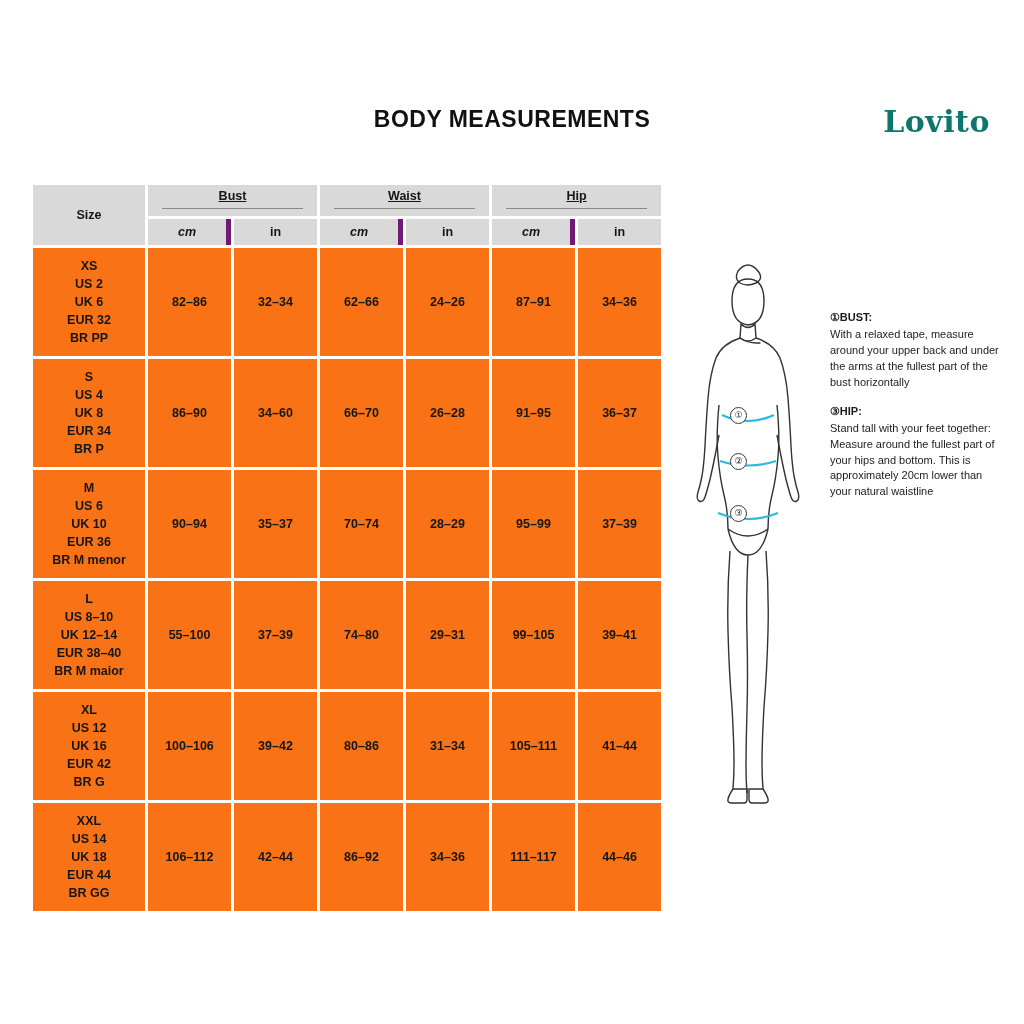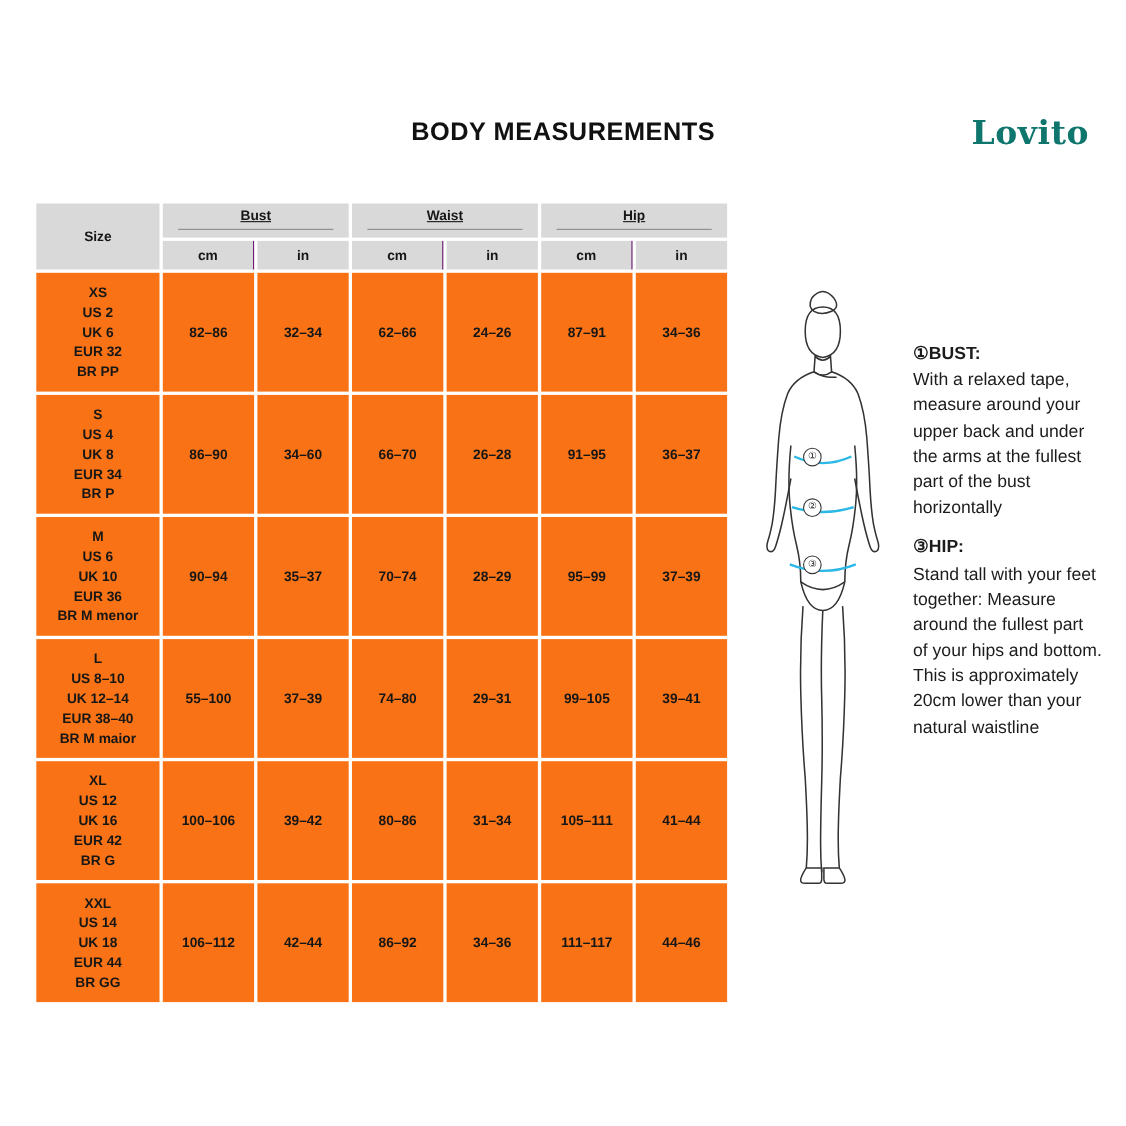--- a/index.html
+++ b/index.html
@@ -85,21 +85,22 @@
     font-weight: bold;
   }
   .hdr-unit {
     background: #d9d9d9 !important;
     height: 26px;
     font-size: 12px;
     font-weight: normal;
     color: #262626;
   }
   .unit-left {
-    border-right: 1px solid #701a75;
+    border-right: 5px solid #701a75;
+    font-style: italic;
   }
   .size-cell {
     line-height: 1.45;
     font-size: 12.5px;
     padding: 8px 2px !important;
   }
   .row-tall td { height: 92px; }
   col.c-size { width: 112px; }
   col.c-val  { width: 83px; }
 
@@ -128,21 +129,21 @@
   .b1 { left: 62px; top: 152px; }
   .b2 { left: 62px; top: 198px; }
   .b3 { left: 62px; top: 250px; }
 
   
   .notes {
     position: absolute;
     top: 310px;
     left: 830px;
     width: 172px;
-    font-size: 16px;
+    font-size: 11px;
     line-height: 1.45;
     color: #1c1c1c;
   }
   .note-block { margin-bottom: 13px; }
   .note-head {
     font-weight: bold;
     display: block;
     margin-bottom: 1px;
   }
   .note-body { display: block; }

